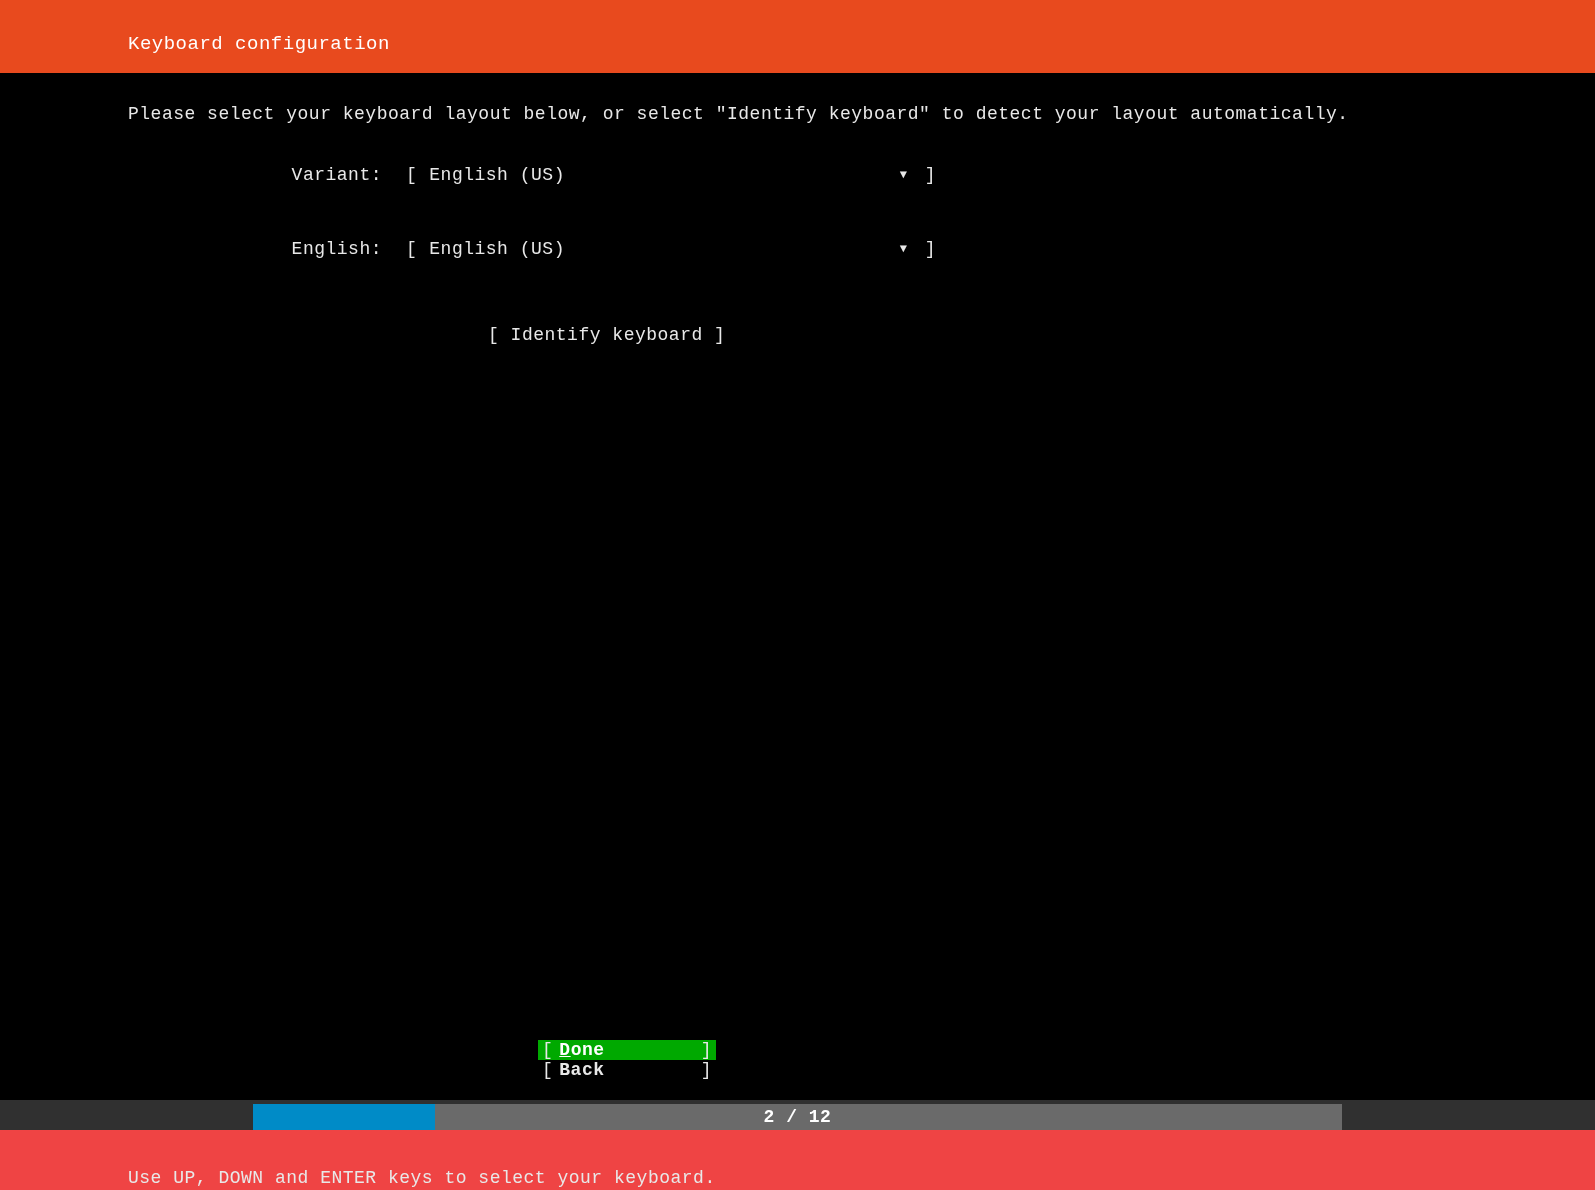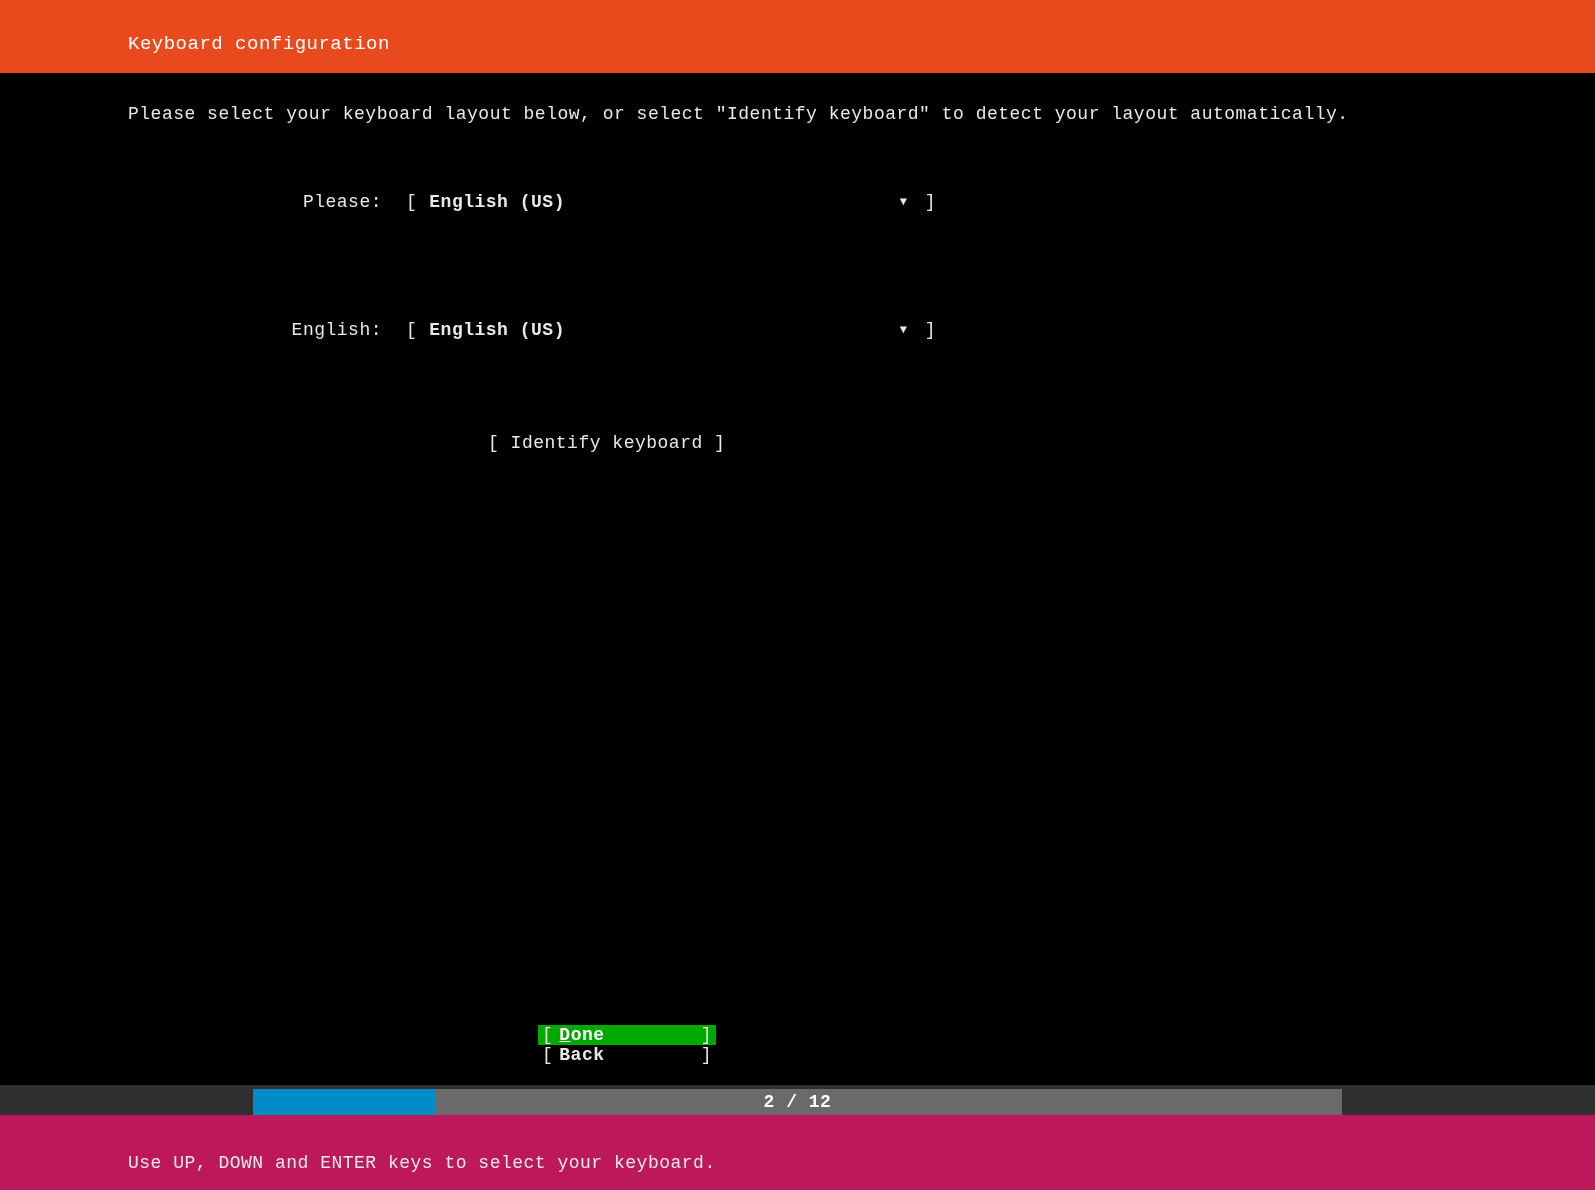--- a/index.html
+++ b/index.html
@@ -26,21 +26,20 @@
       font-size: 19px;
       height: 73px;
       display: flex;
       align-items: center;
     }
     .content {
       flex: 1;
       padding: 28px 0 0 128px;
       display: flex;
       flex-direction: column;
-      gap: 27px;
     }
     .instruction {
       line-height: 1.45;
       margin-bottom: 28px;
     }
     .form-row {
       display: flex;
       align-items: center;
       margin-bottom: 10px;
       margin-top: 10px;
@@ -53,21 +52,20 @@
     .select-box {
       display: flex;
       width: 530px;
     }
     .bracket {
       color: #e8e8e8;
     }
     .select-value {
       flex: 1;
       padding-left: 12px;
-      font-weight: bold;
     }
     .select-arrow {
       font-size: 12px;
       padding-right: 6px;
       display: flex;
       align-items: center;
     }
     .identify-row {
       margin-top: 56px;
       display: flex;
@@ -117,39 +115,39 @@
     .progress-text {
       position: absolute;
       width: 100%;
       height: 100%;
       display: flex;
       justify-content: center;
       align-items: center;
       color: #fff;
     }
     .statusbar {
-      background: #be185d;
-      height: 75px;
+      background: #ef4444;
+      height: 60px;
       padding-top: 38px;
       padding-left: 128px;
       color: #e8e8e8;
     }
   </style>
 </head>
 <body>
 
 <div class="header">
   <span>Keyboard configuration</span>
 </div>
 
 <div class="content">
   <div class="instruction">Please select your keyboard layout below, or select "Identify keyboard" to detect your layout automatically.</div>
 
   <div class="form-row">
-    <div class="form-label">Please:</div>
+    <div class="form-label">Variant:</div>
     <div class="select-box">
       <span class="bracket">[</span>
       <span class="select-value">English (US)</span>
       <span class="select-arrow">▼</span>
       <span class="bracket">&nbsp;]</span>
     </div>
   </div>
 
   <div style="height:34px"></div>
 

